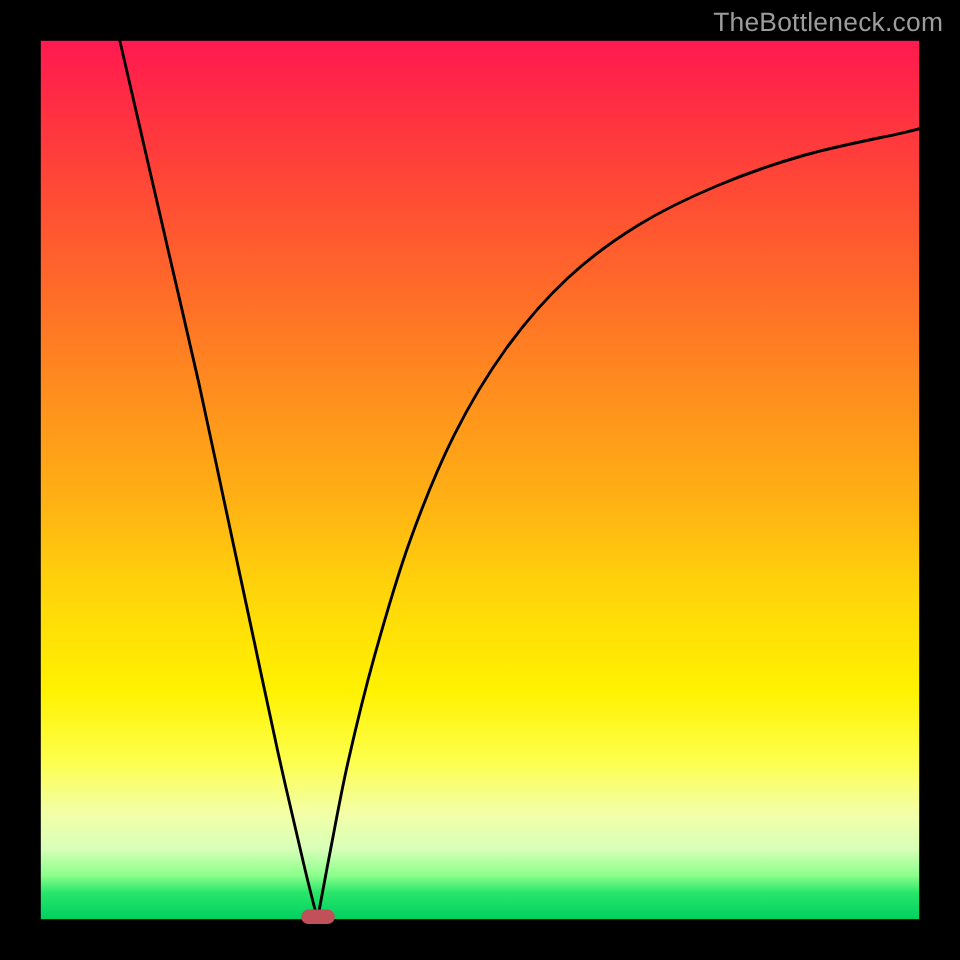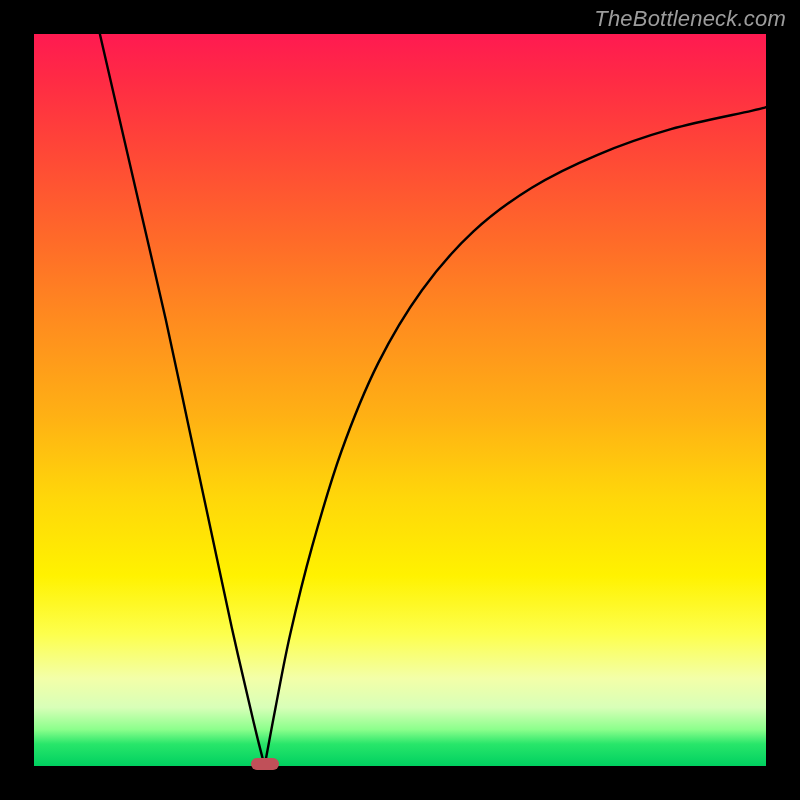--- a/index.html
+++ b/index.html
@@ -11,21 +11,20 @@
     overflow: hidden;
     font-family: Arial, Helvetica, sans-serif;
   }
   .frame {
     position: absolute;
     left: 0;
     top: 0;
     width: 800px;
     height: 800px;
     background: #000;
-    font-style: italic;
   }
   .plot-area {
     position: absolute;
     left: 34px;
     top: 34px;
     width: 732px;
     height: 732px;
     
     background: linear-gradient(to bottom,
       #ff1a51 0%,

